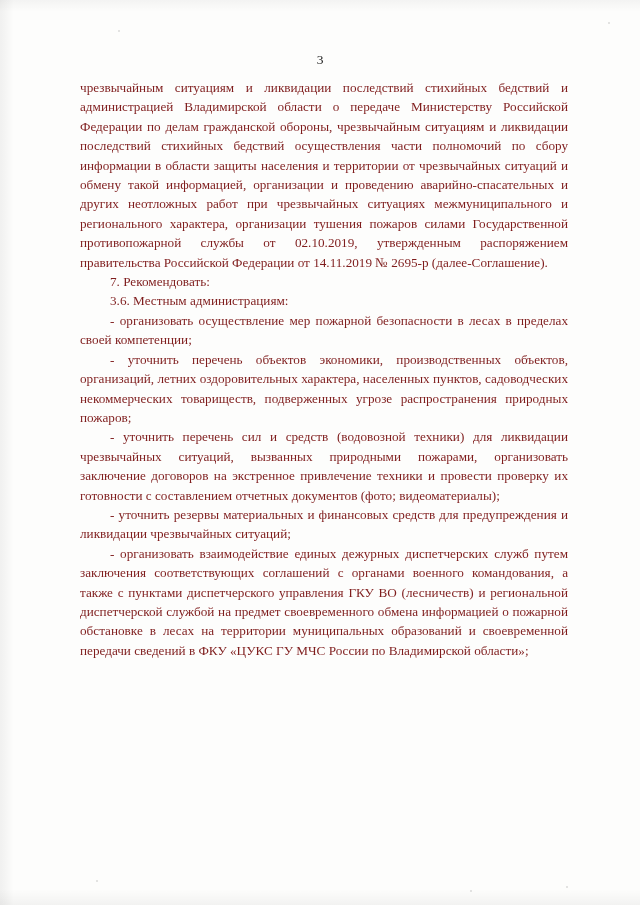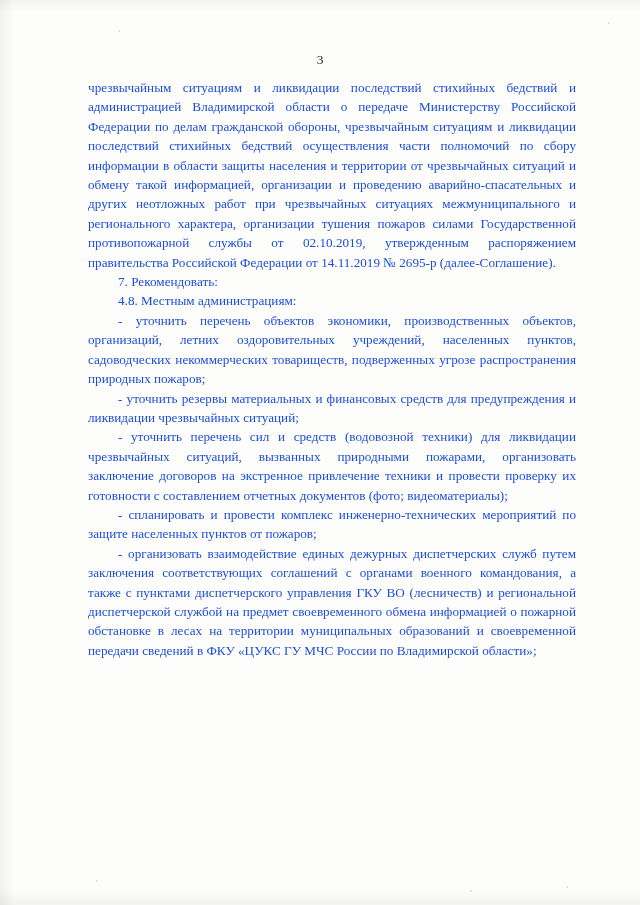--- a/index.html
+++ b/index.html
@@ -28,27 +28,27 @@
     left: 0;
     width: 640px;
     text-align: center;
     font-size: 13.5px;
     font-family: "Liberation Serif", serif;
     color: #1a1a1a;
   }
   .body-text {
     position: absolute;
     top: 78px;
-    left: 88px;
+    left: 80px;
     width: 488px;
     font-size: 13.2px;
     line-height: 19.4px;
     text-align: justify;
     text-justify: inter-word;
-    color: #1d4ed8;
+    color: #7f1d1d;
   }
   .para {
     margin: 0 0 0 0;
     text-align: justify;
     text-align-last: left;
     hyphens: none;
   }
   .para.indent {
     text-indent: 30px;
   }
@@ -92,21 +92,21 @@
   <div class="speck" style="top:22px;left:608px;width:2px;height:2px;"></div>
   <div class="speck" style="top:880px;left:96px;width:2px;height:2px;"></div>
   <div class="speck" style="top:890px;left:470px;width:2px;height:2px;"></div>
   <div class="speck" style="top:886px;left:566px;width:2px;height:2px;"></div>
 
   <div class="page-number">3</div>
 
   <div class="body-text">
     <p class="para">чрезвычайным ситуациям и ликвидации последствий стихийных бедствий и администрацией Владимирской области о передаче Министерству Российской Федерации по делам гражданской обороны, чрезвычайным ситуациям и ликвидации последствий стихийных бедствий осуществления части полномочий по сбору информации в области защиты населения и территории от чрезвычайных ситуаций и обмену такой информацией, организации и проведению аварийно-спасательных и других неотложных работ при чрезвычайных ситуациях межмуниципального и регионального характера, организации тушения пожаров силами Государственной противопожарной службы от 02.10.2019, утвержденным распоряжением правительства Российской Федерации от 14.11.2019 № 2695-р (далее-Соглашение).</p>
     <p class="para indent">7. Рекомендовать:</p>
-    <p class="para indent">4.8. Местным администрациям:</p>
-    <p class="para dash">- уточнить перечень объектов экономики, производственных объектов, организаций, летних оздоровительных учреждений, населенных пунктов, садоводческих некоммерческих товариществ, подверженных угрозе распространения природных пожаров;</p>
+    <p class="para indent">3.6. Местным администрациям:</p>
+    <p class="para dash">- организовать осуществление мер пожарной безопасности в лесах в пределах своей компетенции;</p>
+    <p class="para dash">- уточнить перечень объектов экономики, производственных объектов, организаций, летних оздоровительных характера, населенных пунктов, садоводческих некоммерческих товариществ, подверженных угрозе распространения природных пожаров;</p>
+    <p class="para dash">- уточнить перечень сил и средств (водовозной техники) для ликвидации чрезвычайных ситуаций, вызванных природными пожарами, организовать заключение договоров на экстренное привлечение техники и провести проверку их готовности с составлением отчетных документов (фото; видеоматериалы);</p>
     <p class="para dash">- уточнить резервы материальных и финансовых средств для предупреждения и ликвидации чрезвычайных ситуаций;</p>
-    <p class="para dash">- уточнить перечень сил и средств (водовозной техники) для ликвидации чрезвычайных ситуаций, вызванных природными пожарами, организовать заключение договоров на экстренное привлечение техники и провести проверку их готовности с составлением отчетных документов (фото; видеоматериалы);</p>
-    <p class="para dash">- спланировать и провести комплекс инженерно-технических мероприятий по защите населенных пунктов от пожаров;</p>
     <p class="para dash">- организовать взаимодействие единых дежурных диспетчерских служб путем заключения соответствующих соглашений с органами военного командования, а также с пунктами диспетчерского управления ГКУ ВО (лесничеств) и региональной диспетчерской службой на предмет своевременного обмена информацией о пожарной обстановке в лесах на территории муниципальных образований и своевременной передачи сведений в ФКУ «ЦУКС ГУ МЧС России по Владимирской области»;</p>
   </div>
 
 </div>
 
 </body></html>

